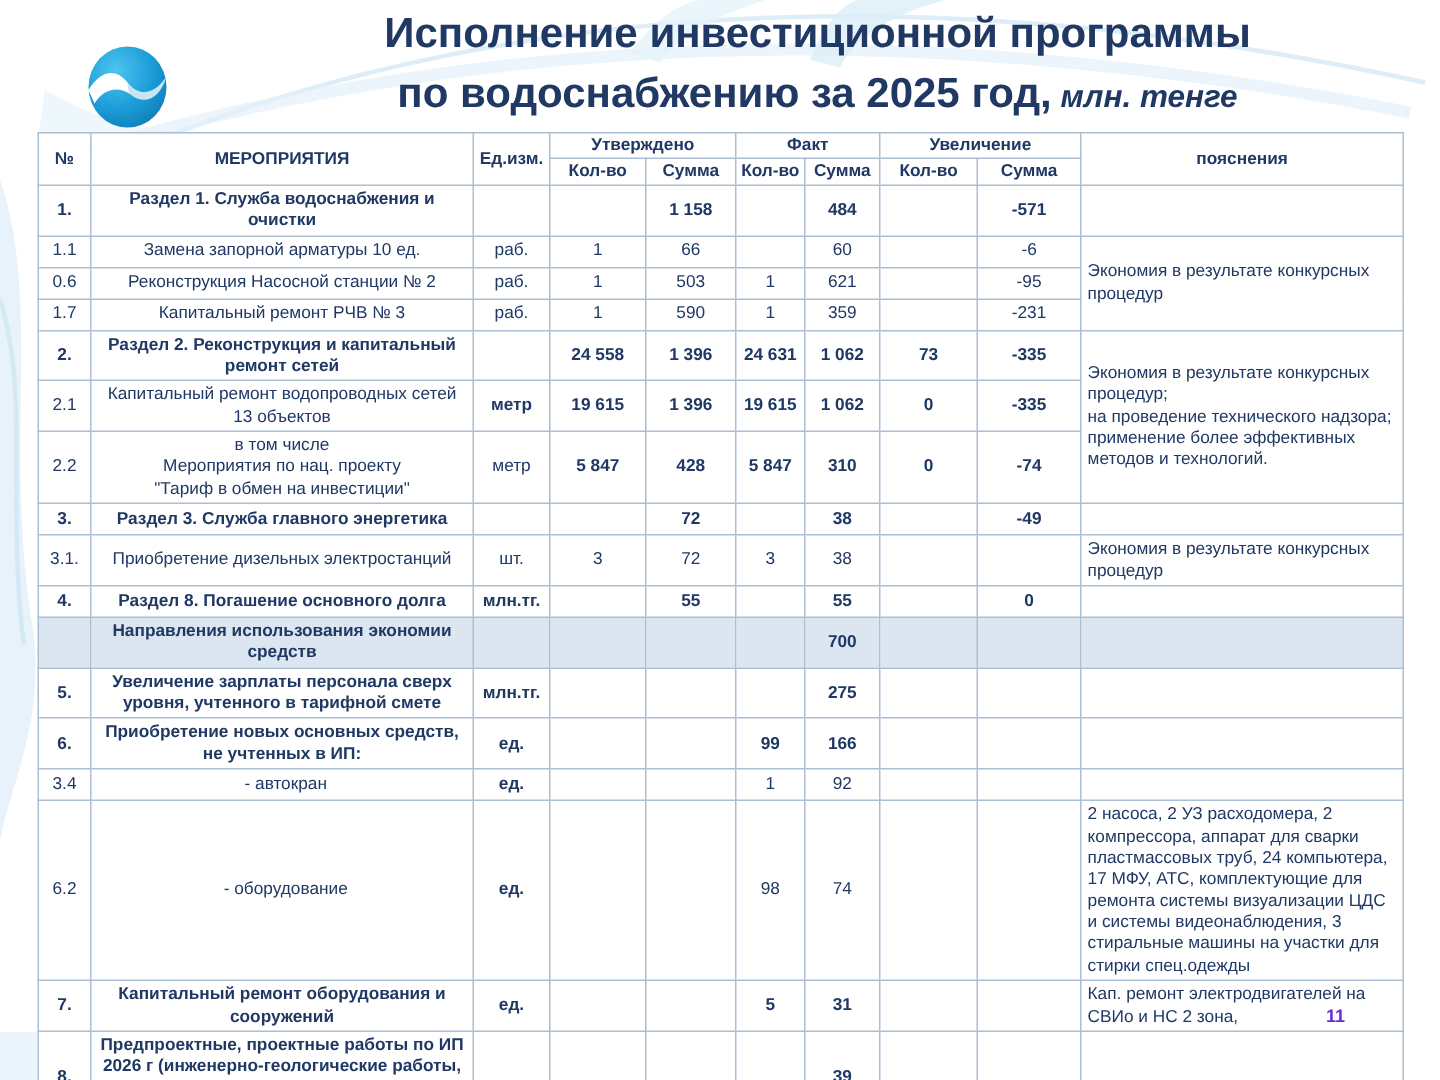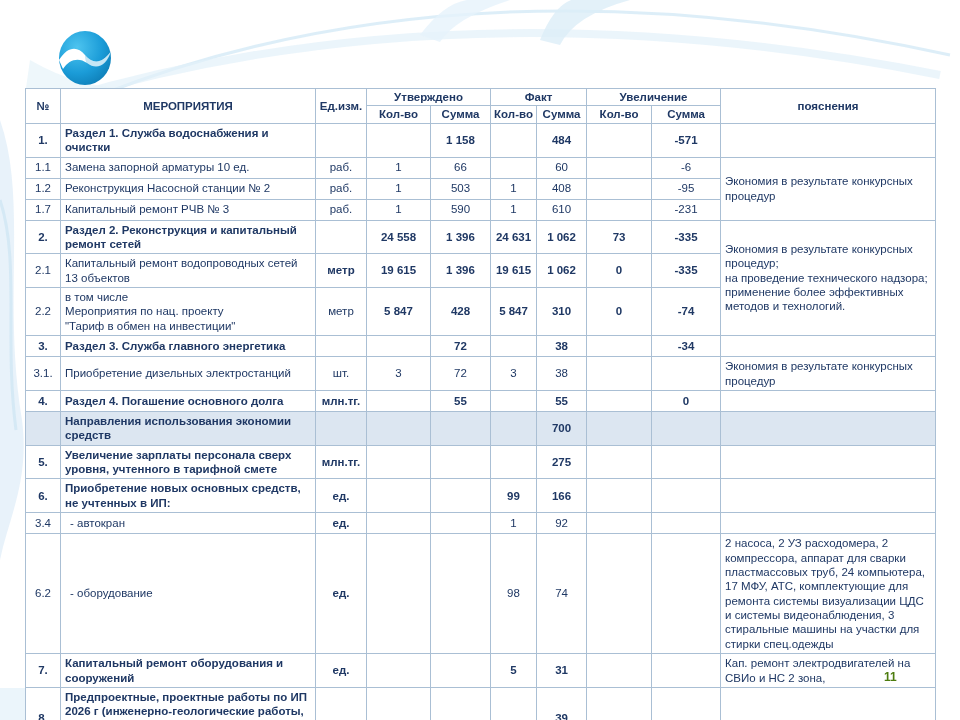--- a/index.html
+++ b/index.html
@@ -32,31 +32,31 @@
     color:#1f3864;
     font-size:11.5px;
     line-height:1.25;
     padding:2px 4px;
     vertical-align:middle;
     background:#ffffff;
     overflow:hidden;
   }
   th { font-weight:bold; text-align:center; padding:1px 2px; }
   td.num, td.unit, td.val { text-align:center; }
-  td.label { text-align:left;margin-left:44px; }
+  td.label { text-align:center;margin-left:44px; }
   td.note { text-align:left; }
   .b { font-weight:bold; }
   tr.hl td { background:#dce6f1; }
   .pre { white-space:pre-line; }
   .just { text-align:justify; }
 
   .page-number {
     position:absolute; z-index:3;
     left:884px; top:670px;
-    font-size:12px; color:#4d7c0f; font-weight:bold;
+    font-size:12px; color:#6d28d9; font-weight:bold;
   }
 </style>
 </head>
 <body>
 
 <svg class="bg-decor" viewBox="0 0 960 720">
   <path d="M100,95 Q470,-50 950,55" fill="none" stroke="#d9ecf7" stroke-width="3" opacity="0.9"></path>
   <path d="M60,100 Q460,-20 940,75" fill="none" stroke="#e2f1fa" stroke-width="8" opacity="0.7"></path>
   <path d="M540,40 Q560,-10 590,0 L630,0 Q575,15 560,45 Z" fill="#dcedf8" opacity="0.8"></path>
   <path d="M420,35 Q450,-5 480,0 L510,0 Q455,18 440,42 Z" fill="#e6f3fb" opacity="0.8"></path>
@@ -73,20 +73,24 @@
         <radialGradient id="lg" cx="35%" cy="30%" r="80%">
           <stop offset="0%" stop-color="#4dc4ef"></stop>
           <stop offset="60%" stop-color="#1b9cd8"></stop>
           <stop offset="100%" stop-color="#0d7cb5"></stop>
         </radialGradient>
       </defs>
       <ellipse cx="28" cy="29" rx="26" ry="27" fill="url(#lg)"></ellipse>
       <path d="M2,31 C10,18 20,16 28,26 C36,36 46,34 54,22 C50,36 40,42 30,34 C22,28 12,30 6,40 Z" fill="#ffffff"></path>
       <path d="M28,26 C36,36 46,34 54,22 C53,30 48,37 40,39 C33,41 28,36 28,26 Z" fill="#1b9cd8" opacity="0.25"></path>
     </svg>
+  </div>
+  <div class="title-block">
+    <div class="title-line1">Исполнение инвестиционной программы</div>
+    <div class="title-line2"><span>по водоснабжению за 2025 год,</span><span class="title-suffix"> млн. тенге</span></div>
   </div>
 </div>
 
 <div class="page-number">11</div>
 
 <div class="table-wrap">
 <table>
   <colgroup>
     <col style="width:35px">
         <col style="width:255px">
@@ -140,39 +144,39 @@
       <td class="val">1</td>
       <td class="val">66</td>
       <td class="val"></td>
       <td class="val">60</td>
       <td class="val"></td>
       <td class="val">-6</td>
       <td class="note just" rowspan="3">Экономия в результате конкурсных процедур</td>
     </tr>
 
     <tr style="height:21px">
-      <td class="num">1.2</td>
+      <td class="num">0.6</td>
       <td class="label">Реконструкция Насосной станции № 2</td>
       <td class="unit">раб.</td>
       <td class="val">1</td>
       <td class="val">503</td>
       <td class="val">1</td>
-      <td class="val">408</td>
+      <td class="val">621</td>
       <td class="val"></td>
       <td class="val">-95</td>
     </tr>
 
     <tr style="height:21px">
       <td class="num">1.7</td>
       <td class="label">Капитальный ремонт РЧВ № 3</td>
       <td class="unit">раб.</td>
       <td class="val">1</td>
       <td class="val">590</td>
       <td class="val">1</td>
-      <td class="val">610</td>
+      <td class="val">359</td>
       <td class="val"></td>
       <td class="val">-231</td>
     </tr>
 
     <tr style="height:32px">
       <td class="num b">2.</td>
       <td class="label b">Раздел 2.  Реконструкция и капитальный ремонт сетей</td>
       <td class="unit"></td>
       <td class="val b">24 558</td>
       <td class="val b">1 396</td>
@@ -213,40 +217,40 @@
 
     <tr style="height:21px">
       <td class="num b">3.</td>
       <td class="label b">Раздел 3. Служба главного энергетика</td>
       <td class="unit"></td>
       <td class="val"></td>
       <td class="val b">72</td>
       <td class="val"></td>
       <td class="val b">38</td>
       <td class="val"></td>
-      <td class="val b">-34</td>
+      <td class="val b">-49</td>
       <td class="note"></td>
     </tr>
 
     <tr style="height:30px">
       <td class="num">3.1.</td>
       <td class="label">Приобретение дизельных электростанций</td>
       <td class="unit">шт.</td>
       <td class="val">3</td>
       <td class="val">72</td>
       <td class="val">3</td>
       <td class="val">38</td>
       <td class="val"></td>
       <td class="val"></td>
       <td class="note">Экономия в результате конкурсных процедур</td>
     </tr>
 
     <tr style="height:21px">
       <td class="num b">4.</td>
-      <td class="label b">Раздел 4. Погашение основного долга</td>
+      <td class="label b">Раздел 8. Погашение основного долга</td>
       <td class="unit b">млн.тг.</td>
       <td class="val"></td>
       <td class="val b">55</td>
       <td class="val"></td>
       <td class="val b">55</td>
       <td class="val"></td>
       <td class="val b">0</td>
       <td class="note"></td>
     </tr>
 

